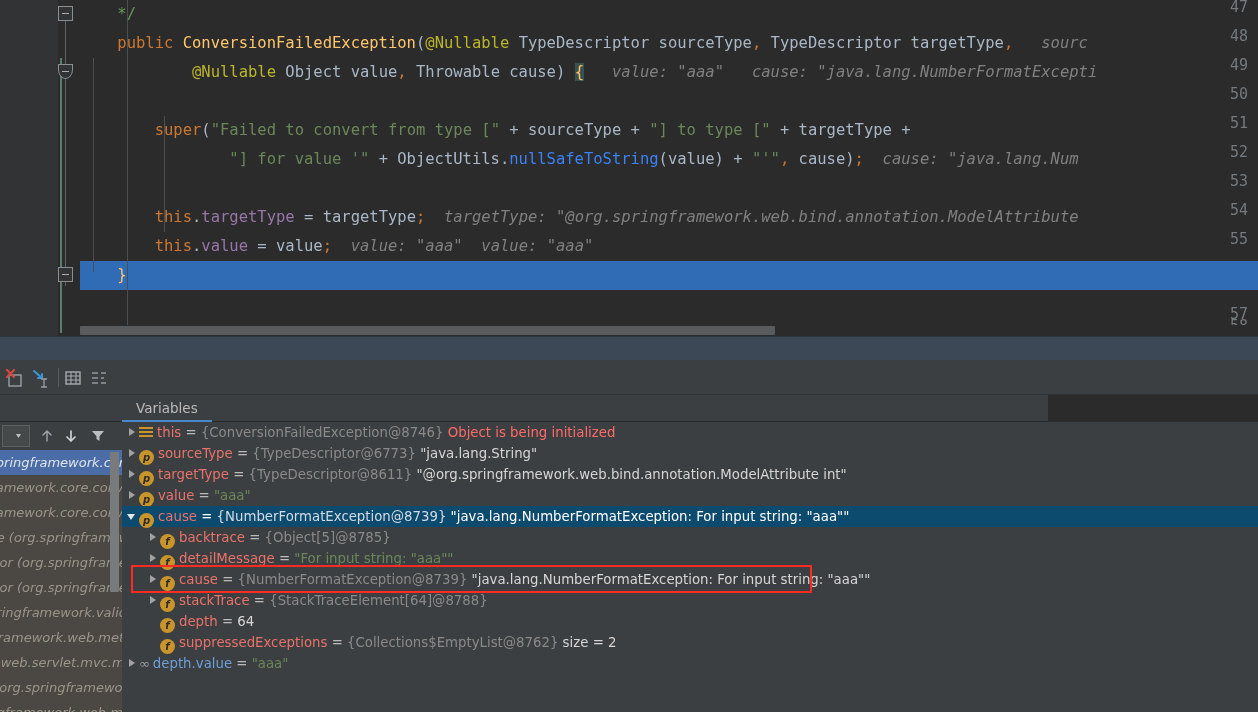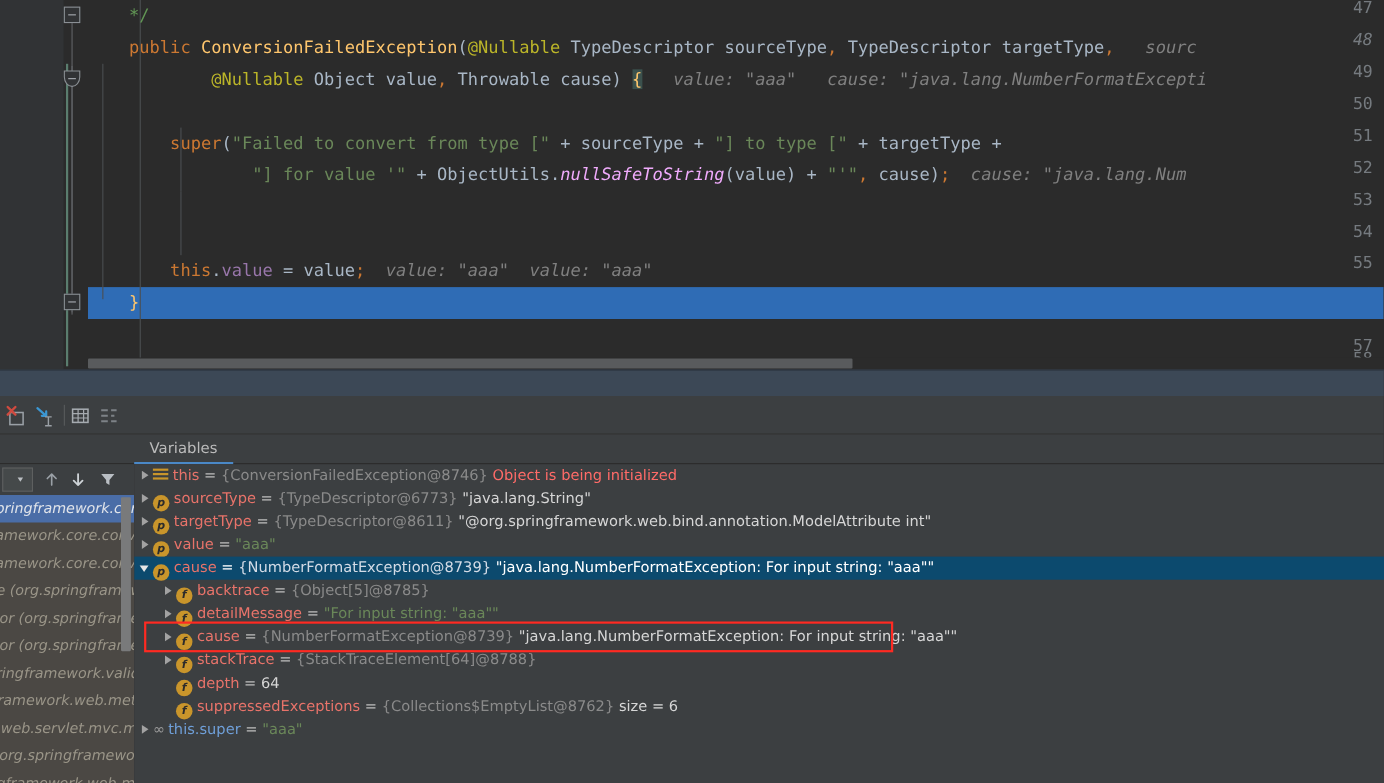--- a/index.html
+++ b/index.html
@@ -71,21 +71,21 @@
   }
   .indentguide {
     position: absolute; width: 1px; background: #4b4f52;
   }
   .kw   { color: #cc7832; }
   .cls  { color: #ffc66d; }
   .ann  { color: #bbb529; }
   .str  { color: #6a8759; }
   .fld  { color: #9876aa; }
   .com  { color: #629755; }
-  .mth  { color: #f0abfc; font-style: italic; }
+  .mth  { color: #3b82f6; }
   .punc { color: #a9b7c6; }
   .hint { color: #808080; font-style: italic; }
   .brace-hl { background: #3b514d; color: #ffc66d; }
   .ybrace { color: #ffc66d; }
 
   #hscroll-track {
     position: absolute; left: 80px; top: 325px;
     width: 1178px; height: 11px;
     background: #2b2b2b;
   }
@@ -117,21 +117,21 @@
   }
   .tb-sep {
     position: absolute; top: 8px;
     width: 1px; height: 19px;
     background: #585b5d;
   }
 
   
   #tabs-row {
     position: absolute; left: 0; top: 395px;
-    width: 1258px; height: 27px;
+    width: 1048px; height: 27px;
     background: #3c3f41;
   }
   #tab-variables {
     position: absolute; left: 122px; top: 0;
     height: 27px; padding: 0 14px;
     line-height: 26px;
     font-size: 13.5px; color: #bbbbbb;
     border-bottom: 2px solid #4a88c7;
     cursor: pointer;
   }
@@ -277,21 +277,21 @@
 </style>
 </head>
 <body>
 
 <div id="editor">
   <div id="gutter"></div>
   <div id="foldcol"></div>
   <div id="gutter-changebar"></div>
   <div id="linenums">
       <div class="linenum" style="top: -7px;">47</div>
-      <div class="linenum" style="top: 22px; font-style: italic;">48</div>
+      <div class="linenum" style="top: 22px;">48</div>
       <div class="linenum" style="top: 51px;">49</div>
       <div class="linenum" style="top: 80px;">50</div>
       <div class="linenum" style="top: 109px;">51</div>
       <div class="linenum" style="top: 138px;">52</div>
       <div class="linenum" style="top: 167px;">53</div>
       <div class="linenum" style="top: 196px;">54</div>
       <div class="linenum" style="top: 225px;">55</div>
       <div class="linenum" style="top: 254px;">56</div>
       <div class="linenum" style="top: 300px;">57</div>
       <div class="linenum" style="top: 312px;">58</div>
@@ -308,20 +308,21 @@
       <div class="indentguide" style="left: 13px; top: 58px; height: 214px;"></div>
       <div class="indentguide" style="left: 47px; top: 0px; height: 336px;"></div>
       <div class="indentguide" style="left: 84px; top: 116px; height: 58px;"></div>
       <div class="indentguide" style="left: 84px; top: 174px; height: 58px;"></div>
       <div class="codeline" style="top: 0px;"><span class="punc">    </span><span class="com">*/</span></div>
       <div class="codeline" style="top: 29px;"><span class="punc">    </span><span class="kw">public </span><span class="cls">ConversionFailedException</span><span class="punc">(</span><span class="ann">@Nullable </span><span class="punc">TypeDescriptor sourceType</span><span class="kw">,</span><span class="punc"> TypeDescriptor targetType</span><span class="kw">,</span><span class="hint">   sourc</span></div>
       <div class="codeline" style="top: 58px;"><span class="punc">            </span><span class="ann">@Nullable </span><span class="punc">Object value</span><span class="kw">,</span><span class="punc"> Throwable cause</span><span class="punc">)</span><span class="punc"> </span><span class="brace-hl">{</span><span class="hint">   value: "aaa"   cause: "java.lang.NumberFormatExcepti</span></div>
       <div class="codeline" style="top: 87px;"></div>
       <div class="codeline" style="top: 116px;"><span class="punc">        </span><span class="kw">super</span><span class="punc">(</span><span class="str">"Failed to convert from type ["</span><span class="punc"> + sourceType + </span><span class="str">"] to type ["</span><span class="punc"> + targetType +</span></div>
       <div class="codeline" style="top: 145px;"><span class="punc">                </span><span class="str">"] for value '"</span><span class="punc"> + ObjectUtils.</span><span class="mth">nullSafeToString</span><span class="punc">(value) + </span><span class="str">"'"</span><span class="kw">,</span><span class="punc"> cause)</span><span class="kw">;</span><span class="hint">  cause: "java.lang.Num</span></div>
+      <div class="codeline" style="top: 203px;"><span class="punc">        </span><span class="kw">this</span><span class="punc">.</span><span class="fld">targetType</span><span class="punc"> = targetType</span><span class="kw">;</span><span class="hint">  targetType: "@org.springframework.web.bind.annotation.ModelAttribute</span></div>
       <div class="codeline" style="top: 232px;"><span class="punc">        </span><span class="kw">this</span><span class="punc">.</span><span class="fld">value</span><span class="punc"> = value</span><span class="kw">;</span><span class="hint">  value: "aaa"  value: "aaa"</span></div>
       <div class="codeline" style="top: 261px;"><span class="punc">    </span><span class="ybrace">}</span></div>
       <div class="codeline" style="top: 290px;"></div>
       <div class="codeline" style="top: 319px;"></div>
     </div>
   <div id="hscroll-track"></div>
   <div id="hscroll-thumb"></div>
 </div>
 
 <div id="divider">
@@ -405,17 +406,17 @@
     <div class="var-row" style="padding-left: 4px;"><span class="arrow right"></span><span class="badge-this"><i style="top:1px"></i><i style="top:5px"></i><i style="top:9px"></i></span><span class="vname">this</span><span class="veq"> = </span><span class="vref">{ConversionFailedException@8746}</span><span class="verr"> Object is being initialized</span></div>
     <div class="var-row" style="padding-left: 4px;"><span class="arrow right"></span><span class="badge">p</span><span class="vname">sourceType</span><span class="veq"> = </span><span class="vref">{TypeDescriptor@6773}</span><span class="vstr"> "java.lang.String"</span></div>
     <div class="var-row" style="padding-left: 4px;"><span class="arrow right"></span><span class="badge">p</span><span class="vname">targetType</span><span class="veq"> = </span><span class="vref">{TypeDescriptor@8611}</span><span class="vstr"> "@org.springframework.web.bind.annotation.ModelAttribute int"</span></div>
     <div class="var-row" style="padding-left: 4px;"><span class="arrow right"></span><span class="badge">p</span><span class="vname">value</span><span class="veq"> = </span><span class="vstr-green">"aaa"</span></div>
     <div class="var-row selected" style="padding-left: 4px;"><span class="arrow down"></span><span class="badge">p</span><span class="vname">cause</span><span class="veq"> = </span><span class="vref">{NumberFormatException@8739}</span><span class="vstr"> "java.lang.NumberFormatException: For input string: "aaa""</span></div>
     <div class="var-row" style="padding-left: 25px;"><span class="arrow right"></span><span class="badge">f</span><span class="vname">backtrace</span><span class="veq"> = </span><span class="vref">{Object[5]@8785}</span></div>
     <div class="var-row" style="padding-left: 25px;"><span class="arrow right"></span><span class="badge">f</span><span class="vname">detailMessage</span><span class="veq"> = </span><span class="vstr-green">"For input string: "aaa""</span></div>
     <div class="var-row" style="padding-left: 25px;"><span class="arrow right"></span><span class="badge">f</span><span class="vname">cause</span><span class="veq"> = </span><span class="vref">{NumberFormatException@8739}</span><span class="vstr"> "java.lang.NumberFormatException: For input string: "aaa""</span></div>
     <div class="var-row" style="padding-left: 25px;"><span class="arrow right"></span><span class="badge">f</span><span class="vname">stackTrace</span><span class="veq"> = </span><span class="vref">{StackTraceElement[64]@8788}</span></div>
     <div class="var-row" style="padding-left: 25px;"><span class="arrow"></span><span class="badge">f</span><span class="vname">depth</span><span class="veq"> = </span><span class="vnum">64</span></div>
-    <div class="var-row" style="padding-left: 25px;"><span class="arrow"></span><span class="badge">f</span><span class="vname">suppressedExceptions</span><span class="veq"> = </span><span class="vref">{Collections$EmptyList@8762}</span><span class="vnum">  size = 6</span></div>
-    <div class="var-row" style="padding-left: 4px;"><span class="arrow right"></span><span class="badge-watch">∞</span><span class="vname-watch">this.super</span><span class="veq"> = </span><span class="vstr-green">"aaa"</span></div>
+    <div class="var-row" style="padding-left: 25px;"><span class="arrow"></span><span class="badge">f</span><span class="vname">suppressedExceptions</span><span class="veq"> = </span><span class="vref">{Collections$EmptyList@8762}</span><span class="vnum">  size = 2</span></div>
+    <div class="var-row" style="padding-left: 4px;"><span class="arrow right"></span><span class="badge-watch">∞</span><span class="vname-watch">depth.value</span><span class="veq"> = </span><span class="vstr-green">"aaa"</span></div>
   </div>
 
 <div id="annot-rect"></div>
 
 </body></html>

